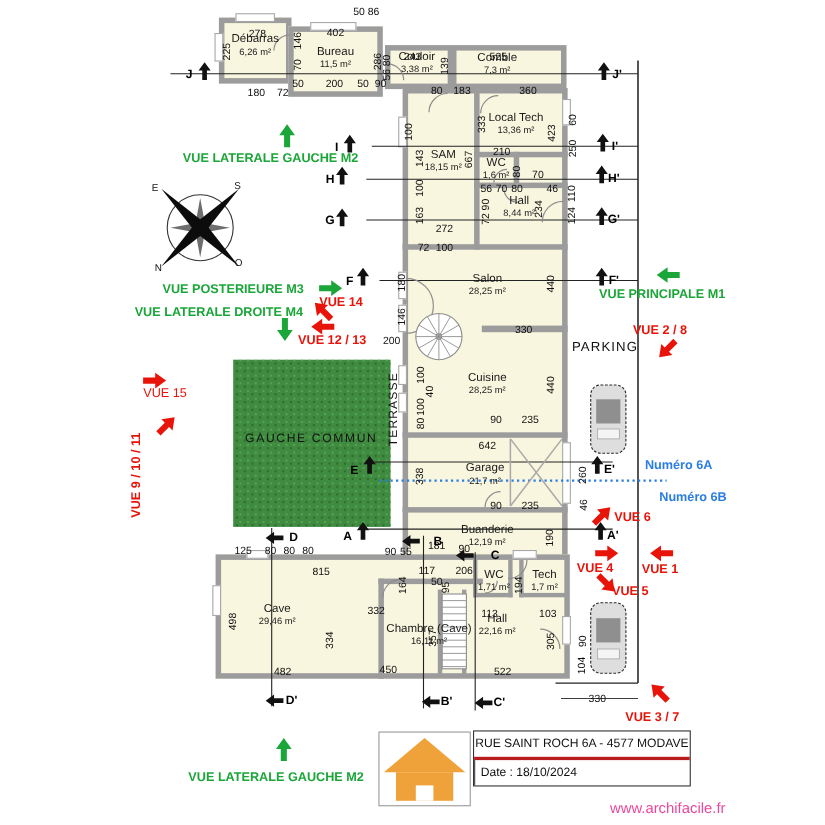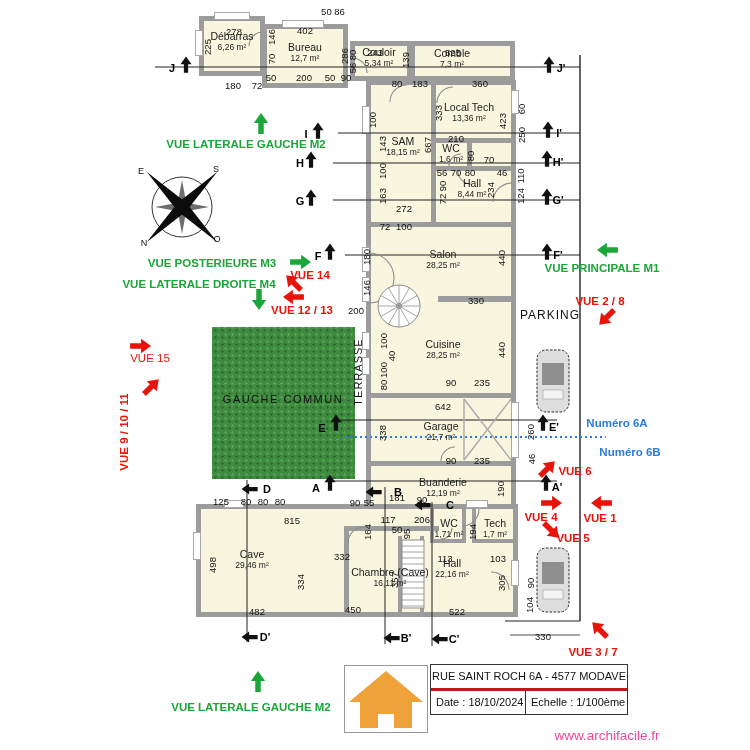--- a/index.html
+++ b/index.html
@@ -221,25 +221,25 @@
       </g>
   </svg>
 
   <div id="labels">
       <div class="roomlabel" style="left: 232px; top: 41px;">
         <div class="rn">Débarras</div>
         <div class="ra">6,26 m²</div>
       </div>
       <div class="roomlabel" style="left: 305px; top: 52px;">
         <div class="rn">Bureau</div>
-        <div class="ra">12,7 m²</div>
+        <div class="ra">11,5 m²</div>
       </div>
       <div class="roomlabel" style="left: 379px; top: 57px;">
         <div class="rn">Couloir</div>
-        <div class="ra">5,34 m²</div>
+        <div class="ra">3,38 m²</div>
       </div>
       <div class="roomlabel" style="left: 452px; top: 58px;">
         <div class="rn">Comble</div>
         <div class="ra">7,3 m²</div>
       </div>
       <div class="roomlabel" style="left: 403px; top: 146px;">
         <div class="rn">SAM</div>
         <div class="ra">18,15 m²</div>
       </div>
       <div class="roomlabel" style="left: 469px; top: 112px;">
@@ -433,18 +433,17 @@
       <polygon points="41,5 78,36 4,36" fill="#f0a23a"></polygon>
       <rect x="15" y="36" width="52" height="26" fill="#f0a23a"></rect>
       <rect x="33" y="48" width="16" height="14" fill="#ffffff"></rect>
     </svg>
   </div>
 
   <div class="titlebox">
     <div class="row r1">RUE SAINT ROCH 6A - 4577 MODAVE</div>
     <div class="row r3">
       <div>Date : 18/10/2024</div>
-      <div>Echelle : 1/100ème</div>
     </div>
   </div>
 
   <div class="watermark" style="left:607px;top:735px;">www.archifacile.fr</div>
 </div>
 
 </body></html>

